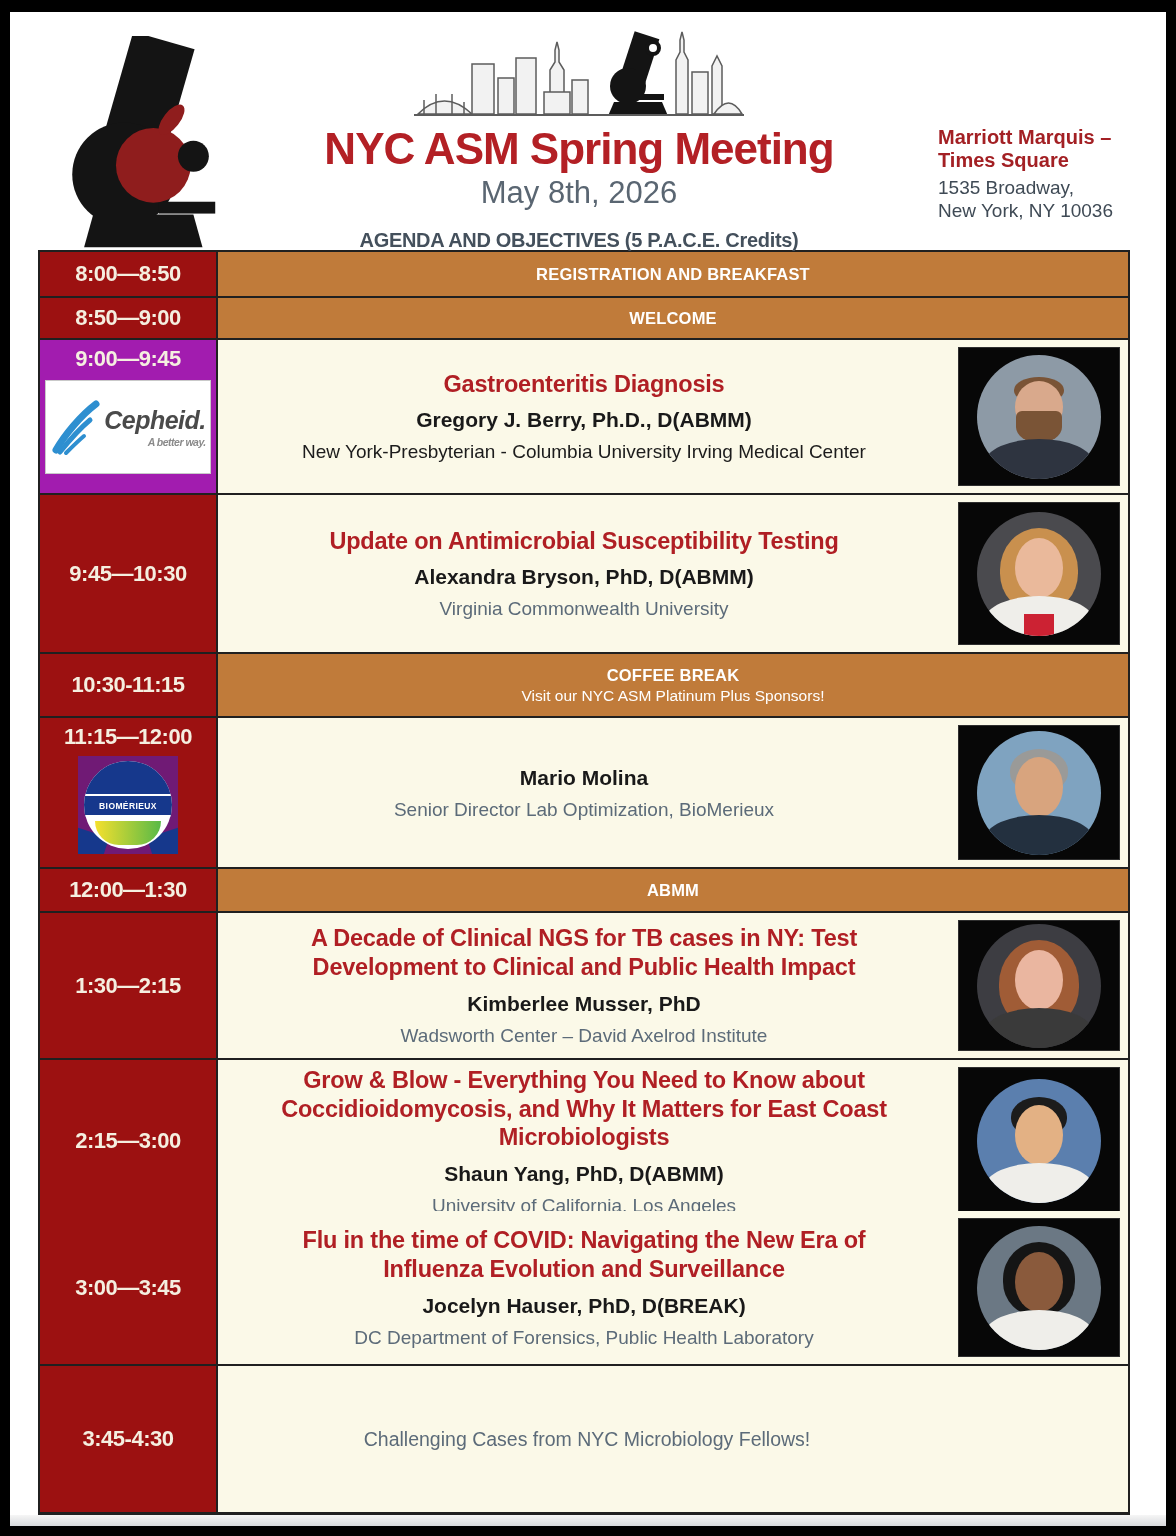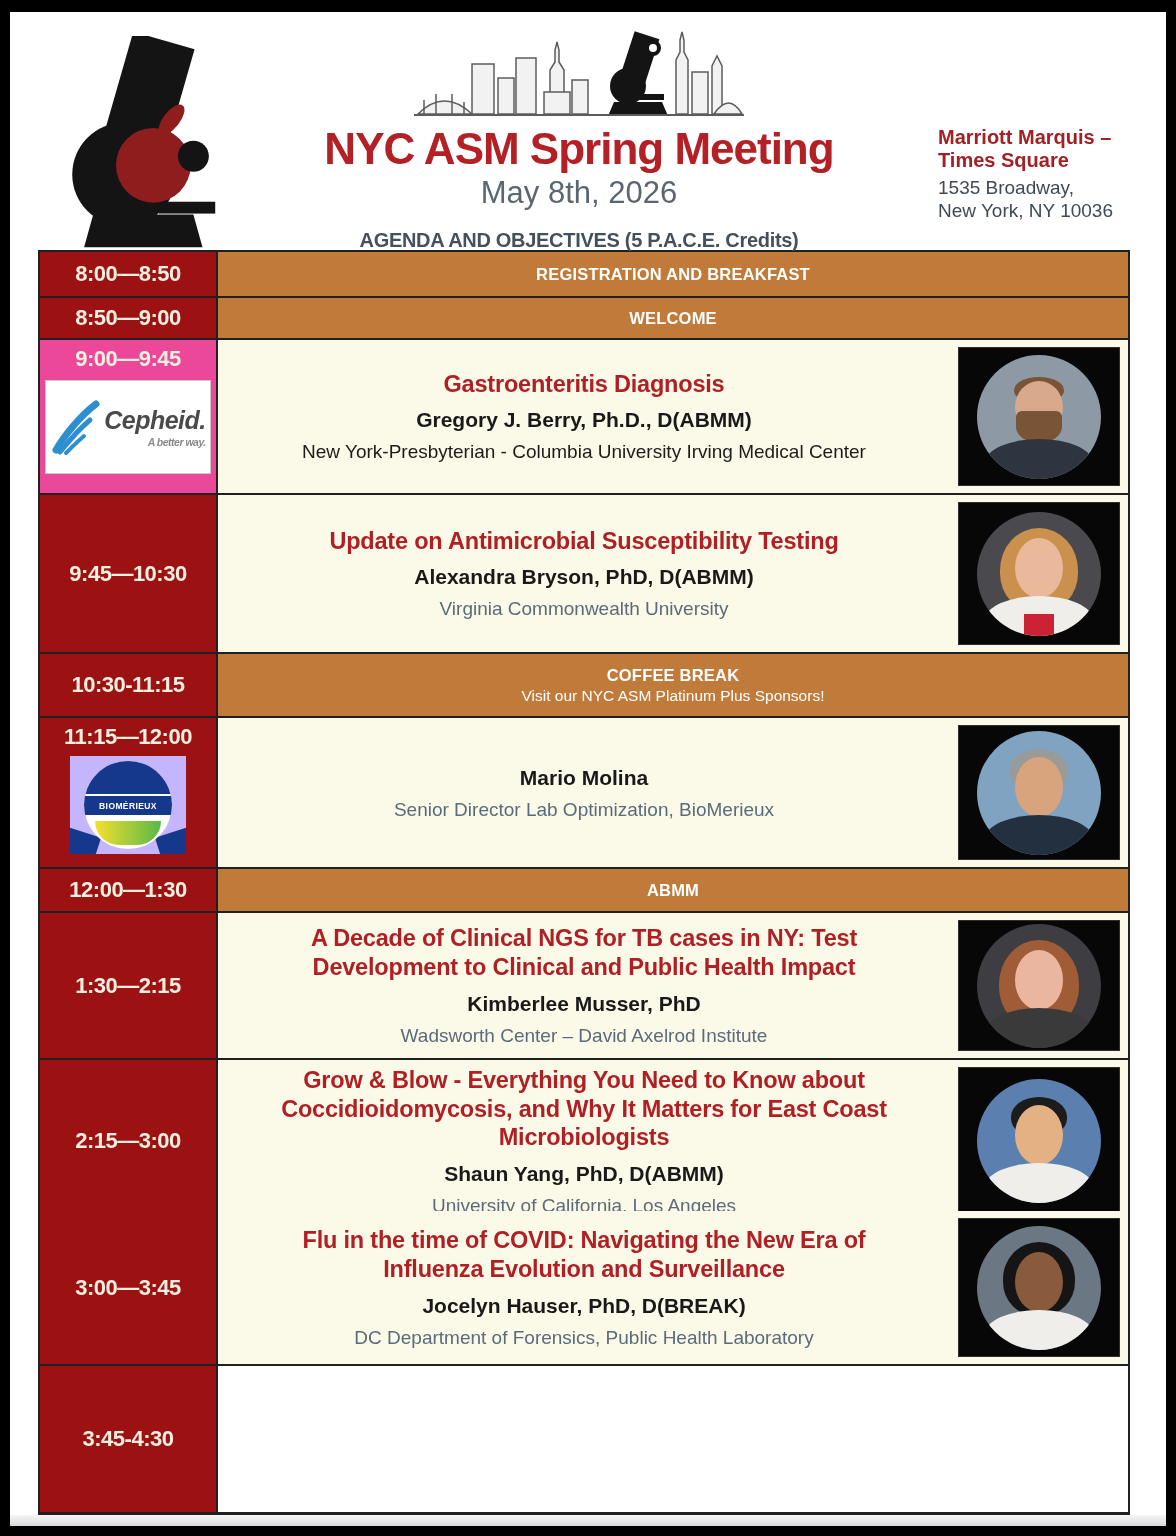--- a/index.html
+++ b/index.html
@@ -36,21 +36,21 @@
   .row { display:grid; grid-template-columns:178px 1fr 178px; border-top:2px solid #202020; }
   .row:first-child { border-top:none; }
   .row.span2 { grid-template-columns:178px 1fr; }
 
   .cell-time {
     background:#9c1111; color:#f5efe0;
     font-weight:bold; font-size:22px; letter-spacing:-0.5px;
     display:flex; flex-direction:column; align-items:center; justify-content:center;
     border-right:2px solid #202020;
   }
-  .cell-time.slate { background:#ec4899; }
+  .cell-time.slate { background:#a21caf; }
   .cell-time.top { justify-content:flex-start; padding-top:6px; }
 
   .cell-banner {
     background:#c07b3a; color:#fff;
     display:flex; flex-direction:column; align-items:center; justify-content:center;
     text-align:center;
   }
   .banner-title { font-weight:bold; font-size:16.5px; letter-spacing:0.2px; }
   .banner-sub { font-size:15.5px; margin-top:2px; }
 
@@ -94,21 +94,21 @@
   .av-yang   { --bg:#5b7fae; --skin:#e3b184; --hair:#1c1c1c; --shirt:#efeeea; --hair-w:56px; --hair-h:40px; --hair-top:18px; }
   .av-hauser { --bg:#6b7884; --skin:#8a5a3c; --hair:#151515; --shirt:#efeeea; --hair-w:72px; --hair-h:74px; }
 
   
   .cepheid-box { width:166px; height:94px; background:#fff; border:1px solid #c9c9c9; margin-top:8px;
                  display:flex; align-items:center; justify-content:center; gap:4px; }
   .cepheid-text { text-align:right; }
   .cepheid-name { font-size:25px; color:#4a4a4a; font-weight:600; font-style:italic; letter-spacing:-0.5px; }
   .cepheid-tag { font-size:10.5px; color:#8a8a8a; font-style:italic; margin-top:1px; }
 
-  .bmx-box { width:116px; height:98px; background:#c4b5fd; margin-top:6px; position:relative; overflow:hidden;
+  .bmx-box { width:100px; height:98px; background:#701a75; margin-top:6px; position:relative; overflow:hidden;
              display:flex; align-items:center; justify-content:center; }
   .bmx-box::before, .bmx-box::after { content:""; position:absolute; bottom:-16px; width:44px; height:40px; background:#16388c; }
   .bmx-box::before { left:-18px; transform:rotate(18deg); }
   .bmx-box::after  { right:-18px; transform:rotate(-18deg); }
   .bmx { position:relative; width:88px; height:88px; border-radius:50%; background:#fff; overflow:hidden; z-index:1; }
   .bmx-top { position:absolute; top:0; left:0; right:0; height:38%; background:#16388c; }
   .bmx-band { position:absolute; top:38%; left:0; right:0; height:26%; background:#16388c;
               border-top:2px solid #fff; border-bottom:2px solid #fff;
               display:flex; align-items:center; justify-content:center;
               color:#fff; font-size:8.5px; font-weight:bold; letter-spacing:0.4px; }
@@ -335,18 +335,19 @@
             <div class="hair"></div>
             <div class="head"></div>
             <div class="shoulders"></div>
           </div>
         </div>
       </div>
     </div>
 
     <div class="row span2" style="height:148px">
       <div class="cell-time">3:45-4:30</div>
+      <div class="cell-note">Challenging Cases from NYC Microbiology Fellows!</div>
     </div>
 
   </div>
 
   <div class="page-bottom"></div>
 </div>
 
 </body></html>

